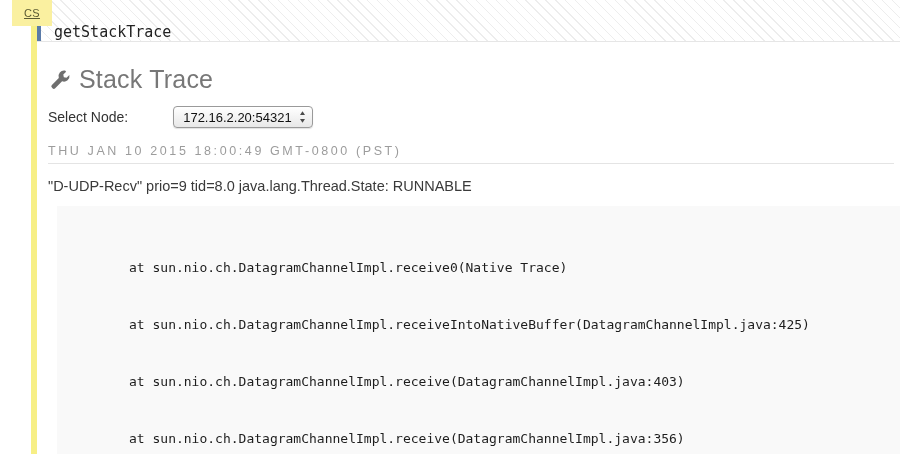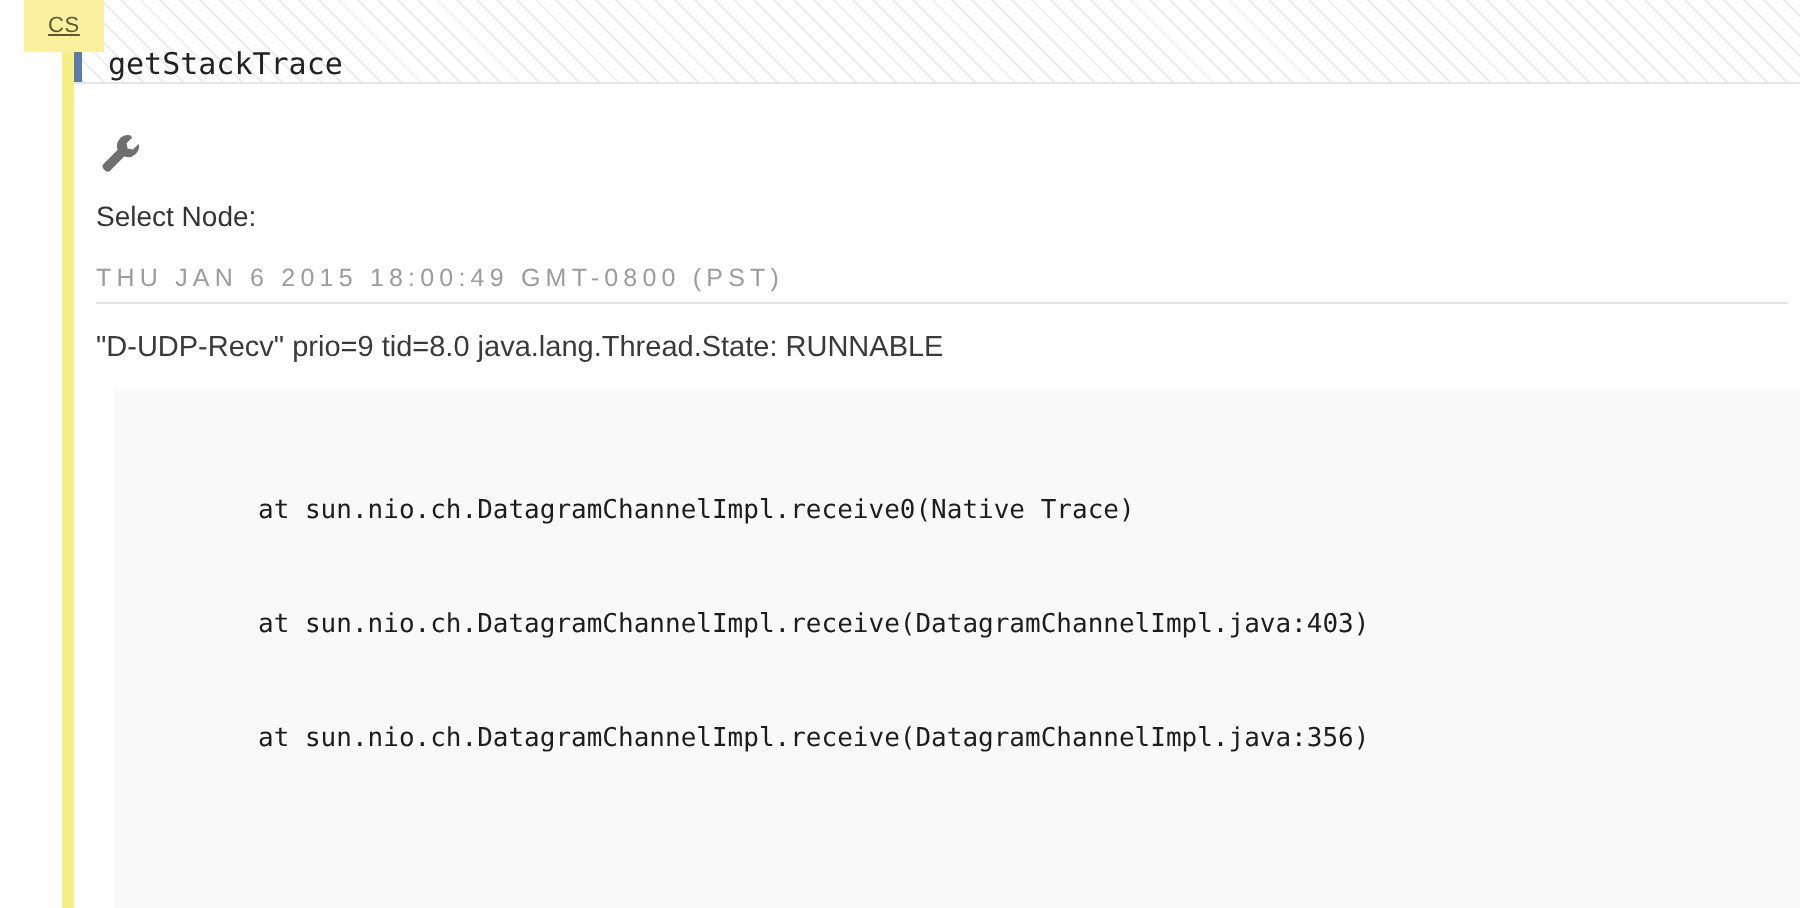--- a/index.html
+++ b/index.html
@@ -189,30 +189,41 @@
 </div>
 
 <div class="content">
 
   <h1 class="section-title">
     <span class="wrench-icon">
       <svg viewBox="0 0 24 24" width="24" height="24" aria-hidden="true">
         <path d="M17.1 3.6a5.6 5.6 0 0 0-6.3 7.4L3.9 17.9a1.9 1.9 0 0 0 0 2.7l.6.6a1.9 1.9 0 0 0 2.7 0l6.9-6.9a5.6 5.6 0 0 0 7.3-6.4l-2.9 2.9-2.7-.5-.5-2.7 2.8-2.9z" fill="#6f6f6f"></path>
       </svg>
     </span>
+    <span>Stack Trace</span>
   </h1>
 
   <div class="node-picker">
     <span class="node-label">Select Node:</span>
+    <span class="node-select">
+      <span>172.16.2.20:54321</span>
+      <span class="arrows">
+        <svg viewBox="0 0 7 14" width="7" height="14" aria-hidden="true">
+          <path d="M3.5 1.2 6 5H1z" fill="#4a4a4a"></path>
+          <path d="M3.5 12.8 1 9h5z" fill="#4a4a4a"></path>
+        </svg>
+      </span>
+    </span>
   </div>
 
-  <div class="timestamp">THU JAN 6 2015 18:00:49 GMT-0800 (PST)</div>
+  <div class="timestamp">THU JAN 10 2015 18:00:49 GMT-0800 (PST)</div>
 
   <div class="thread-head">"D-UDP-Recv" prio=9 tid=8.0 java.lang.Thread.State: RUNNABLE</div>
   <div class="code-block">
     <div class="code-line">at sun.nio.ch.DatagramChannelImpl.receive0(Native Trace)</div>
+    <div class="code-line">at sun.nio.ch.DatagramChannelImpl.receiveIntoNativeBuffer(DatagramChannelImpl.java:425)</div>
     <div class="code-line">at sun.nio.ch.DatagramChannelImpl.receive(DatagramChannelImpl.java:403)</div>
     <div class="code-line">at sun.nio.ch.DatagramChannelImpl.receive(DatagramChannelImpl.java:356)</div>
     
     
   </div>
 
 </div>
 
 </body></html>

